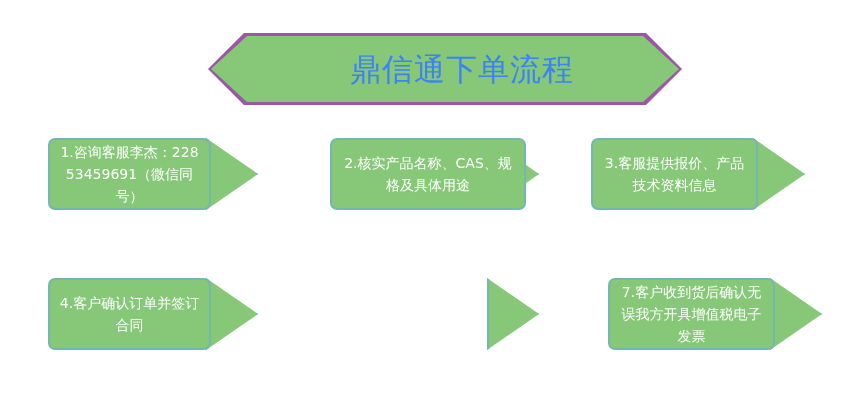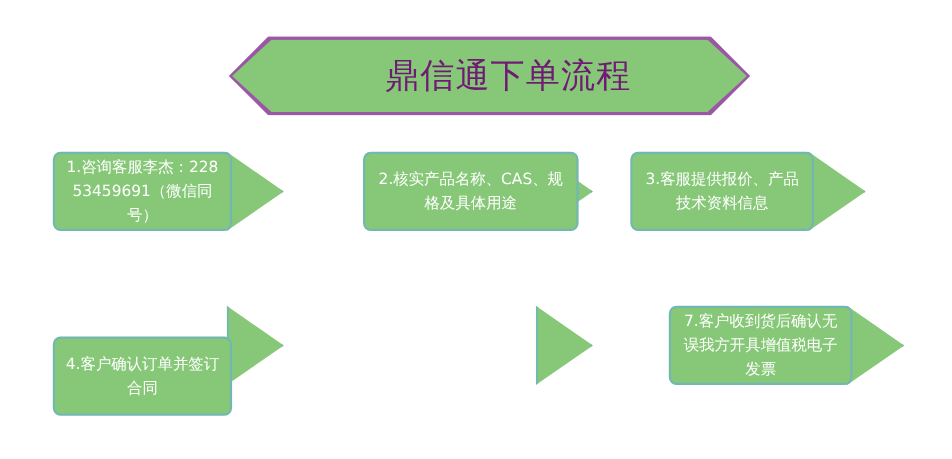--- a/index.html
+++ b/index.html
@@ -46,21 +46,21 @@
     clip-path: polygon(7.7% 0%, 92.3% 0%, 100% 50%, 92.3% 100%, 7.7% 100%, 0% 50%);
   }
   .banner-title {
     position: absolute;
     inset: 0;
     display: flex;
     align-items: center;
     justify-content: center;
     padding-left: 34px;
     box-sizing: border-box;
-    color: #701a75;
+    color: #3b82f6;
     font-size: 31px;
     line-height: 1;
     letter-spacing: 1px;
     white-space: nowrap;
   }
 
   
   .step {
     position: absolute;
     height: 72px;
@@ -103,27 +103,27 @@
 
   
   #step-1 { left: 48px;  top: 138px; width: 215px; }
   #step-1 .body  { width: 163px; }
   #step-1 .arrow { left: 158px; }
 
   #step-2 { left: 330px; top: 138px; width: 210px; }
   #step-2 .body  { width: 196px; }
   #step-2 .arrow { left: 157px; }
 
-  #step-3 { left: 573px; top: 138px; width: 215px; padding-left: 39px; }
+  #step-3 { left: 591px; top: 138px; width: 215px; padding-left: 39px; }
   #step-3 .body  { width: 167px; }
   #step-3 .arrow { left: 162px; }
 
   
   #step-4 { left: 48px;  top: 278px; width: 215px; }
-  #step-4 .body  { width: 163px; margin-top: 28px; }
+  #step-4 .body  { width: 163px; }
   #step-4 .arrow { left: 158px; }
 
   #step-5 { left: 330px; top: 278px; width: 210px; }
   #step-5 .body  { width: 162px; }
   #step-5 .arrow { left: 157px; }
 
   #step-6 { left: 608px; top: 278px; width: 215px; }
   #step-6 .body  { width: 167px; }
   #step-6 .arrow { left: 162px; }
 </style>

